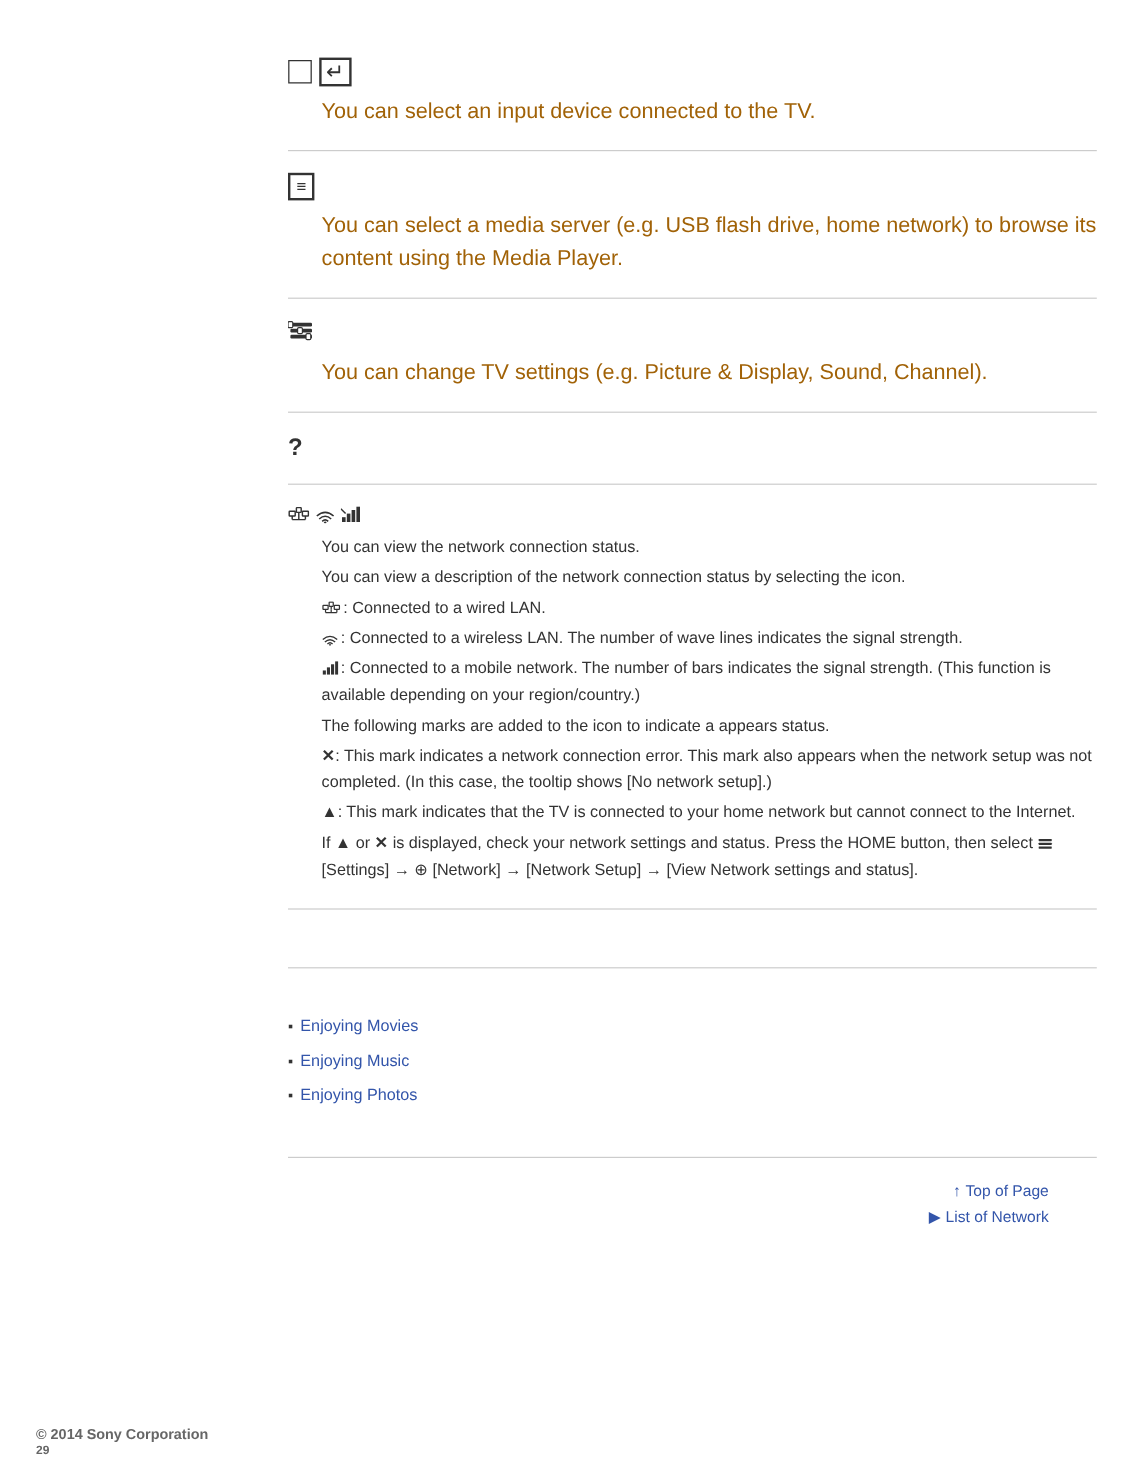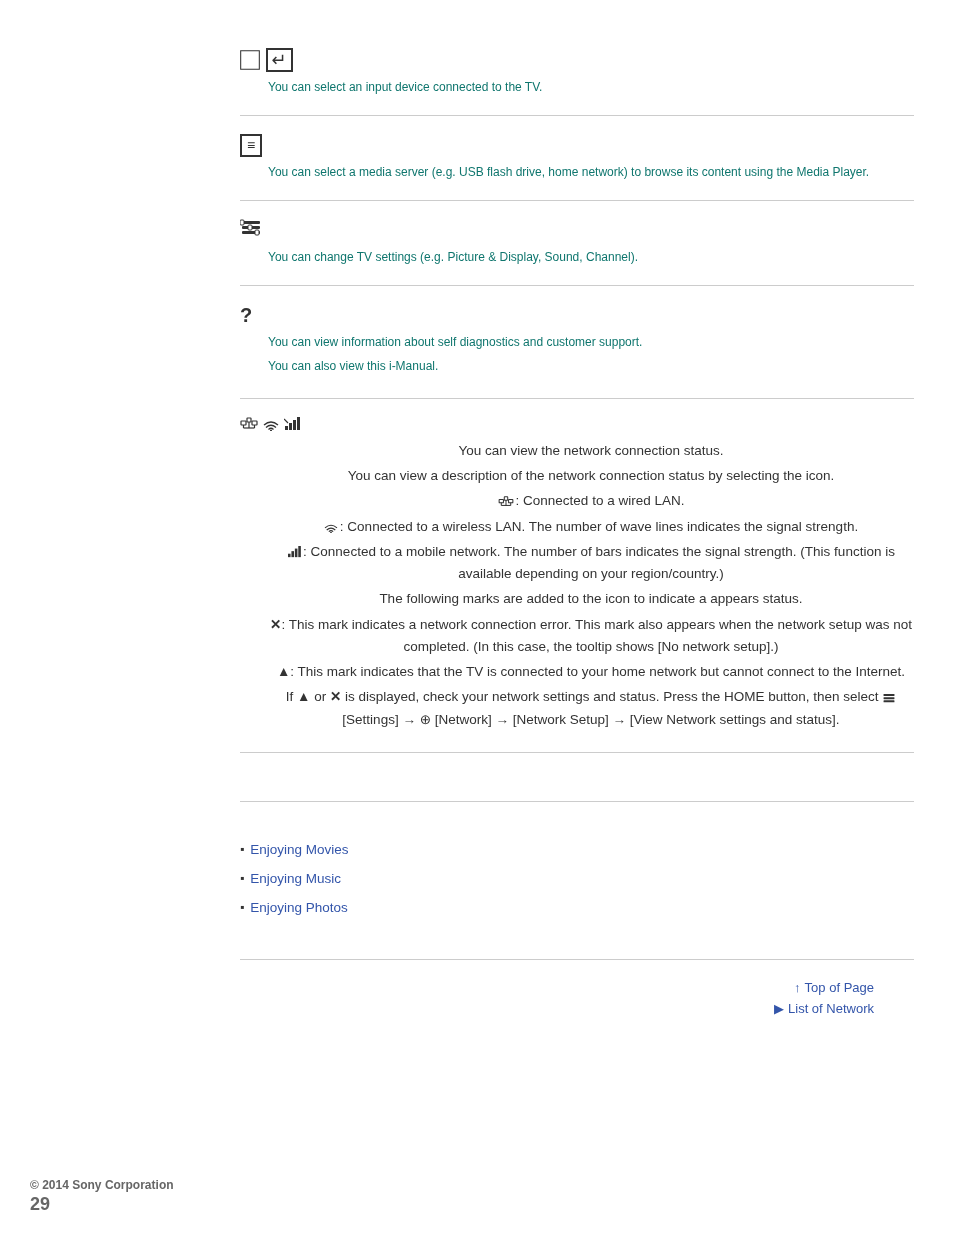--- a/index.html
+++ b/index.html
@@ -30,39 +30,38 @@
       border-bottom: 1px solid #ccc;
       padding: 18px 0 18px 0;
       display: flex;
       flex-direction: column;
       gap: 6px;
     }
 
     .section-text {
       margin-left: 28px;
       line-height: 1.6;
-      font-size: 12px;
-      color: #0f766e;
+      font-size: 18px;
+      color: #a16207;
     }
 
     .section-text p {
       margin-bottom: 4px;
     }
 
     .network-section {
       border-bottom: 1px solid #ccc;
       padding: 18px 0 18px 0;
     }
 
     .network-text {
       margin-left: 28px;
       font-size: 13.5px;
       line-height: 1.65;
       color: #333;
-      text-align: center;
     }
 
     .network-text p {
       margin-bottom: 3px;
     }
 
     .related-links {
       margin-top: 40px;
       margin-bottom: 20px;
       border-bottom: 1px solid #ccc;
@@ -119,21 +118,21 @@
       position: absolute;
       bottom: 20px;
       left: 30px;
       font-size: 12px;
       color: #666;
       font-weight: bold;
     }
 
     .page-number {
       display: block;
-      font-size: 18px;
+      font-size: 10px;
       color: #666;
       margin-top: 2px;
     }
 
     .divider-line {
       border: none;
       border-top: 1px solid #ccc;
       margin: 8px 0;
     }
   </style>
@@ -176,24 +175,20 @@
           </svg>
         </span>
       </div>
       <div class="section-text">
         <span>You can change TV settings (e.g. Picture &amp; Display, Sound, Channel).</span>
       </div>
     </div>
 
     <div class="section-block">
       <div style="font-size:20px; font-weight:bold; color:#333;">?</div>
-      <div class="section-text">
-        <p>You can view information about self diagnostics and customer support.</p>
-        <p>You can also view this i-Manual.</p>
-      </div>
     </div>
 
     <div class="network-section">
       <div style="display:flex; align-items:center; gap:5px; margin-bottom:6px;">
 
         <span style="font-size:12px; font-weight:bold;">
           <svg width="18" height="14" viewBox="0 0 18 14">
             <rect x="1" y="4" width="5" height="4" rx="0.5" fill="none" stroke="#333" stroke-width="1.2"></rect>
             <rect x="7" y="1" width="4" height="4" rx="0.5" fill="none" stroke="#333" stroke-width="1.2"></rect>
             <rect x="12" y="4" width="5" height="4" rx="0.5" fill="none" stroke="#333" stroke-width="1.2"></rect>

